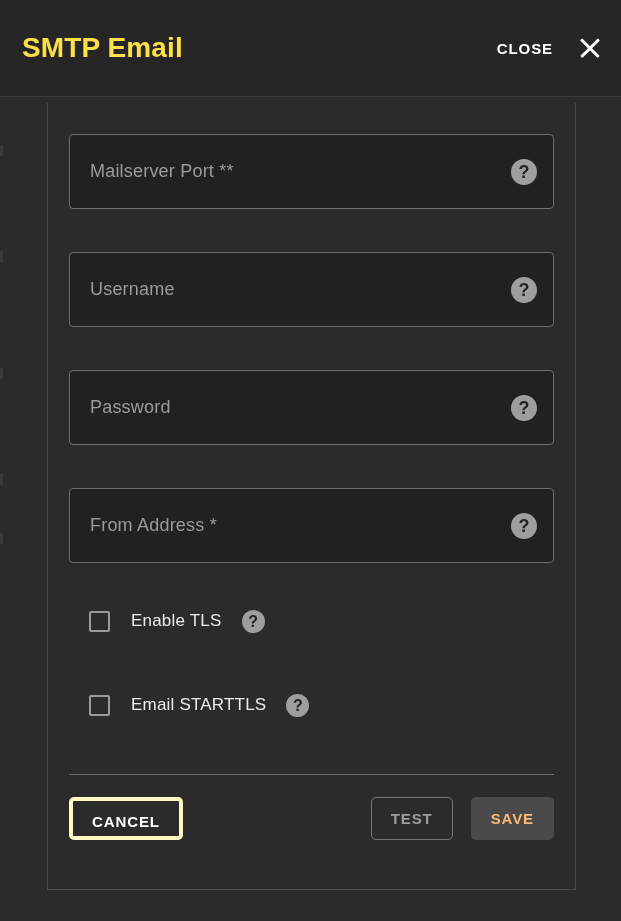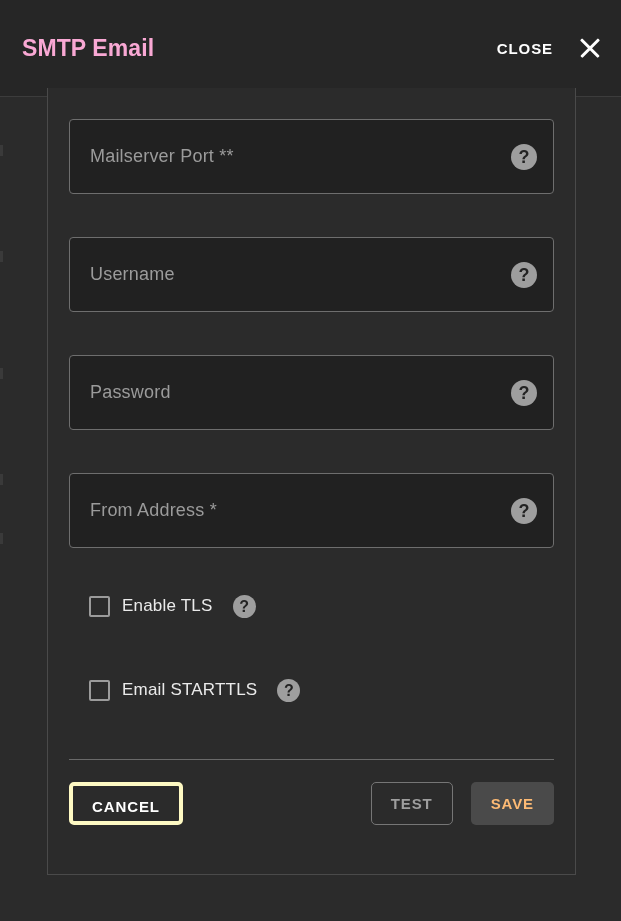--- a/index.html
+++ b/index.html
@@ -41,23 +41,23 @@
     width: 621px;
     height: 97px;
     background: #262626;
     border-bottom: 1px solid #3c3c3c;
     display: flex;
     align-items: center;
     justify-content: space-between;
     padding: 0 18px 0 22px;
   }
   .dialog-title {
-    font-size: 23px;
-    font-weight: bold;
-    color: #f9a8d4;
+    font-size: 28px;
+    font-weight: bold;
+    color: #fde047;
     letter-spacing: 0.1px;
   }
   .close-group {
     display: flex;
     align-items: center;
     gap: 24px;
     cursor: pointer;
   }
   .close-label {
     font-size: 15px;
@@ -81,21 +81,21 @@
     background: #ffffff;
     border-radius: 1px;
   }
   .close-x::before { transform: translate(-50%, -50%) rotate(45deg); }
   .close-x::after  { transform: translate(-50%, -50%) rotate(-45deg); }
 
   
   .card {
     position: absolute;
     left: 47px;
-    top: 88px;
+    top: 103px;
     width: 529px;
     height: 787px;
     background: #2b2b2b;
     border-left: 1px solid #4a4a4a;
     border-right: 1px solid #4a4a4a;
     border-bottom: 1px solid #4a4a4a;
   }
 
   .card-inner {
     padding: 31px 21px 0 21px;
@@ -155,21 +155,21 @@
     height: 21px;
     border: 2px solid #9b9b9b;
     border-radius: 2px;
     background: transparent;
     flex: 0 0 auto;
     cursor: pointer;
   }
   .check-label {
     font-size: 17px;
     color: #eaeaea;
-    margin-left: 12px;
+    margin-left: 21px;
     margin-right: 20px;
     letter-spacing: 0.2px;
     white-space: nowrap;
   }
 
   
   .divider {
     height: 1px;
     background: #6a6a6a;
     margin: 0 0 22px 0;

